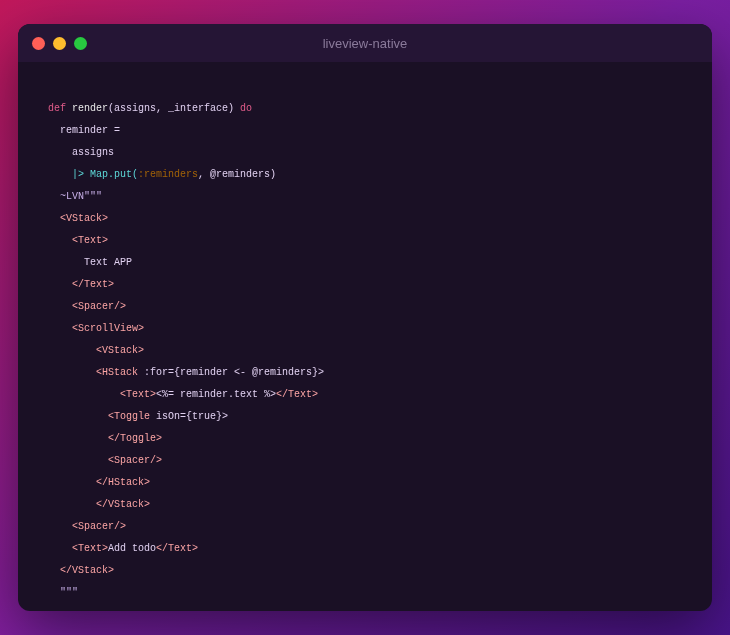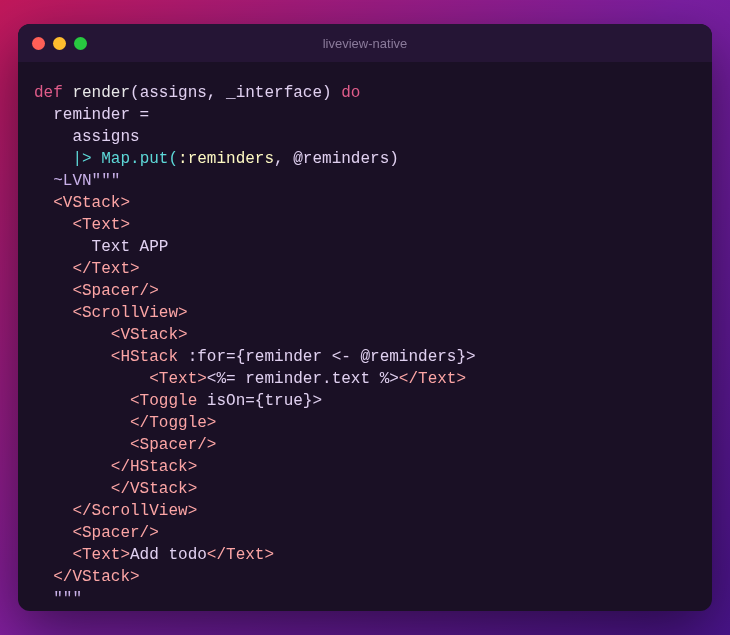--- a/index.html
+++ b/index.html
@@ -54,38 +54,39 @@
     .titlebar-title {
       position: absolute;
       left: 50%;
       transform: translateX(-50%);
       color: #8a7a9a;
       font-size: 13px;
       font-family: -apple-system, BlinkMacSystemFont, sans-serif;
     }
 
     .code-area {
-      padding: 20px 16px;
-      font-size: 16px;
+      padding: 20px 30px;
+      font-size: 10px;
       line-height: 22px;
       color: #e0d0f0;
       height: calc(587px - 38px);
       overflow: hidden;
+      margin-top: 16px;
     }
 
     .line {
       white-space: pre;
       display: block;
     }
 
     
     .kw { color: #e05c8a; }         
     .fn { color: #e8e8e8; }         
     .cyan { color: #5dd8d8; }       
-    .atom { color: #fef9c3; }       
+    .atom { color: #a16207; }       
     .var { color: #e0d0f0; }        
     .sigil { color: #c8b0e8; }      
     .tag { color: #fca5a5; }
     .plain { color: #e0d0f0; }
   </style>
 </head>
 <body>
 
 <div class="window">
   <div class="titlebar">
@@ -112,20 +113,19 @@
       <div class="line"><span class="plain">    </span><span class="tag">&lt;Spacer/&gt;</span></div>
       <div class="line"><span class="plain">    </span><span class="tag">&lt;ScrollView&gt;</span></div>
       <div class="line"><span class="plain">        </span><span class="tag">&lt;VStack&gt;</span></div>
       <div class="line"><span class="plain">        </span><span class="tag">&lt;HStack </span><span class="plain">:for={reminder &lt;- @reminders}&gt;</span></div>
       <div class="line"><span class="plain">            </span><span class="tag">&lt;Text&gt;</span><span class="plain">&lt;%= reminder.text %&gt;</span><span class="tag">&lt;/Text&gt;</span></div>
       <div class="line"><span class="plain">          </span><span class="tag">&lt;Toggle </span><span class="plain">isOn={true}&gt;</span></div>
       <div class="line"><span class="plain">          </span><span class="tag">&lt;/Toggle&gt;</span></div>
       <div class="line"><span class="plain">          </span><span class="tag">&lt;Spacer/&gt;</span></div>
       <div class="line"><span class="plain">        </span><span class="tag">&lt;/HStack&gt;</span></div>
       <div class="line"><span class="plain">        </span><span class="tag">&lt;/VStack&gt;</span></div>
-      <div class="line"><span class="plain">    </span><span class="tag">&lt;/ScrollView&gt;</span></div>
       <div class="line"><span class="plain">    </span><span class="tag">&lt;Spacer/&gt;</span></div>
       <div class="line"><span class="plain">    </span><span class="tag">&lt;Text&gt;</span><span class="plain">Add todo</span><span class="tag">&lt;/Text&gt;</span></div>
       <div class="line"><span class="plain">  </span><span class="tag">&lt;/VStack&gt;</span></div>
       <div class="line"><span class="sigil">  """</span></div>
       <div class="line"></div>
     </div>
 </div>
 
 </body></html>

